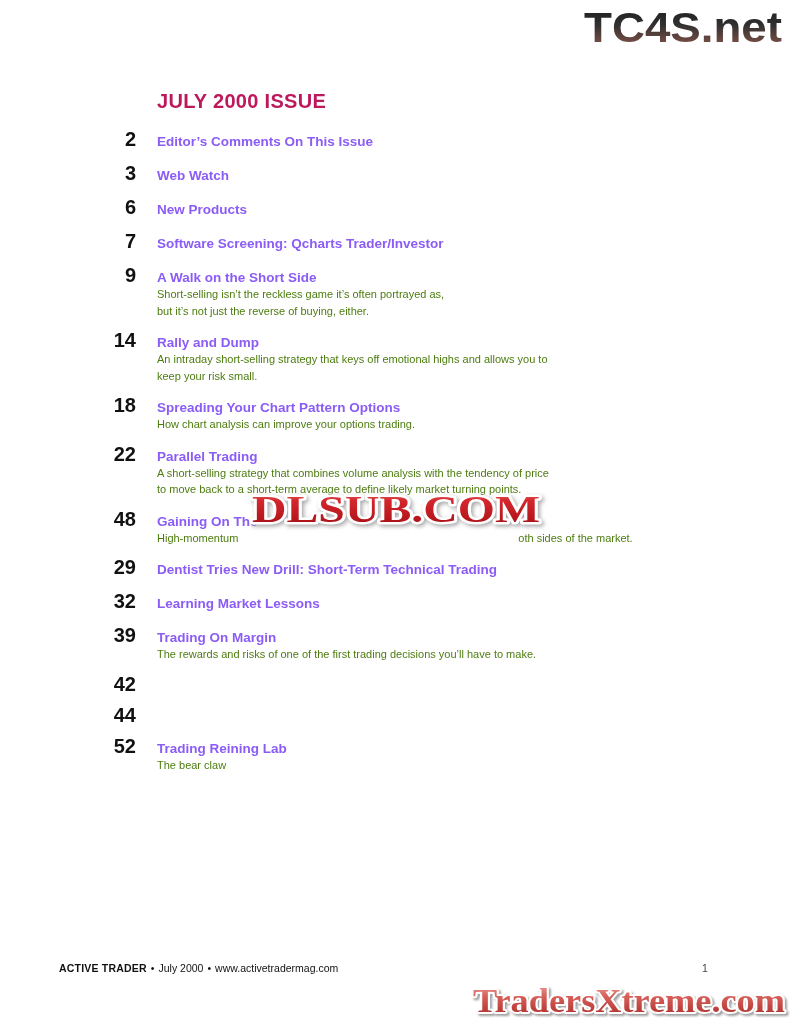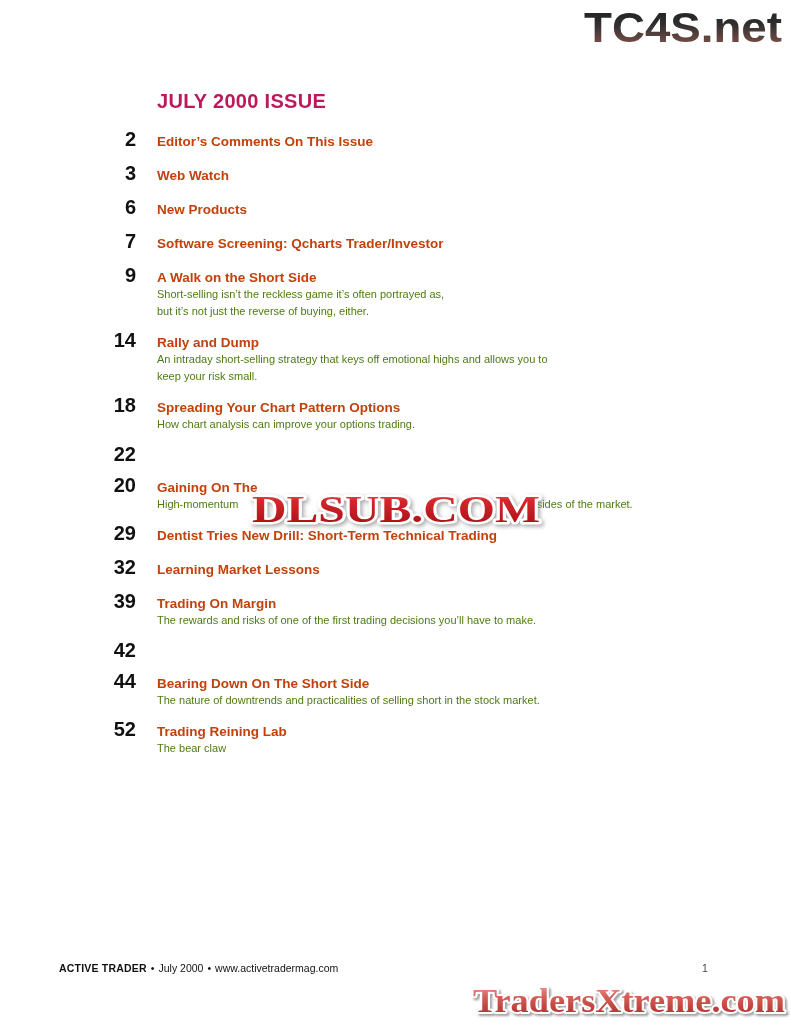--- a/index.html
+++ b/index.html
@@ -7,21 +7,21 @@
     width:791px; height:1024px; position:relative; overflow:hidden;
     background:#ffffff; color:#1a1a1a;
     font-family:"Liberation Sans", sans-serif;
   }
   .main {position:absolute; left:100px; top:90px; width:606px;}
   .page-title {font-size:20px; font-weight:bold; margin:0 0 16px 57px; letter-spacing:0.3px; color:#be185d;}
   .toc-row {display:flex; align-items:baseline; margin-bottom:13px;}
   .toc-row.has-desc {margin-bottom:11px;}
   .num {width:36px; text-align:right; font-size:20px; font-weight:bold; flex:none; line-height:20px; color:#111;}
   .txt {margin-left:21px; min-width:0;}
-  .title {font-size:13.5px; font-weight:bold; line-height:17px; white-space:nowrap; color:#c2410c;}
+  .title {font-size:13.5px; font-weight:bold; line-height:17px; white-space:nowrap; color:#8b5cf6;}
   .desc {font-size:11px; line-height:16.5px; white-space:nowrap; color:#4d7c0f;}
   .wm-gap {display:inline-block; width:280px;}
   .footer {position:absolute; left:47px; top:962px; font-size:10.5px; color:#111; white-space:nowrap;margin-left:12px;}
   .footer .mag {font-weight:bold; letter-spacing:0.2px;}
   .footer .sep {margin:0 4px;}
   .page-num {position:absolute; left:702px; top:962px; font-size:10.5px; color:#444;}
   .wm {position:absolute;}
   .wm-top {top:2px; left:580px;}
   .wm-mid {top:486px; left:246px; filter:drop-shadow(2px 2px 2px rgba(140,140,140,0.75));}
   .wm-bot {top:980px; left:468px; filter:drop-shadow(2px 2px 1px rgba(120,120,120,0.7));}
@@ -86,23 +86,28 @@
       </div>
       <div class="toc-row has-desc">
         <div class="num">18</div>
         <div class="txt">
           <div class="title">Spreading Your Chart Pattern Options</div>
           <div class="desc">How chart analysis can improve your options trading.</div>
         </div>
       </div>
       <div class="toc-row has-desc">
         <div class="num">22</div>
+        <div class="txt">
+          <div class="title">Parallel Trading</div>
+          <div class="desc">A short-selling strategy that combines volume analysis with the tendency of price</div>
+          <div class="desc">to move back to a short-term average to define likely market turning points.</div>
+        </div>
       </div>
       <div class="toc-row has-desc">
-        <div class="num">20</div>
+        <div class="num">48</div>
         <div class="txt">
           <div class="title">Gaining On The</div>
           <div class="desc"><span>High-momentum</span><span class="wm-gap"></span><span>oth sides of the market.</span></div>
         </div>
       </div>
       <div class="toc-row">
         <div class="num">29</div>
         <div class="txt">
           <div class="title">Dentist Tries New Drill: Short-Term Technical Trading</div>
         </div>
@@ -118,24 +123,20 @@
         <div class="txt">
           <div class="title">Trading On Margin</div>
           <div class="desc">The rewards and risks of one of the first trading decisions you’ll have to make.</div>
         </div>
       </div>
       <div class="toc-row has-desc">
         <div class="num">42</div>
       </div>
       <div class="toc-row has-desc">
         <div class="num">44</div>
-        <div class="txt">
-          <div class="title">Bearing Down On The Short Side</div>
-          <div class="desc">The nature of downtrends and practicalities of selling short in the stock market.</div>
-        </div>
       </div>
       <div class="toc-row has-desc">
         <div class="num">52</div>
         <div class="txt">
           <div class="title">Trading Reining Lab</div>
           <div class="desc">The bear claw</div>
         </div>
       </div>
     </div>
 </div>

